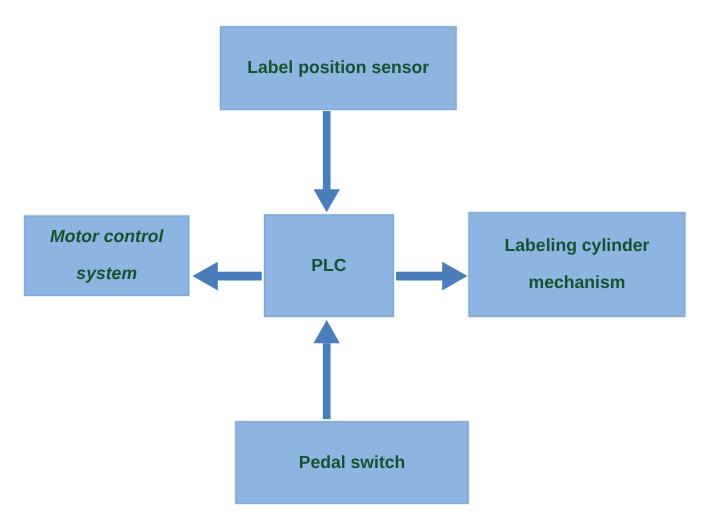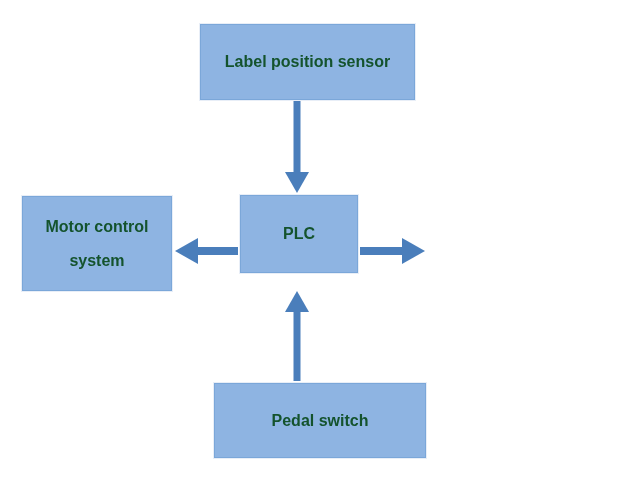--- a/index.html
+++ b/index.html
@@ -31,22 +31,22 @@
     display: flex;
     align-items: center;
     justify-content: center;
     text-align: center;
     color: #14532d;
     font-weight: bold;
     font-size: 16px;
     line-height: 2.1;
   }
   .node-sensor   { left: 200px; top: 24px;  width: 215px; height: 76px; }
-  .node-motor    { left: 22px;  top: 196px; width: 150px; height: 95px; padding: 0 2px; }
-  .node-plc      { left: 240px; top: 195px; width: 118px; height: 78px; }
+  .node-motor    { left: 22px;  top: 196px; width: 150px; height: 73px; padding: 0 2px; font-style: italic; }
+  .node-plc      { left: 240px; top: 195px; width: 118px; height: 93px; }
   .node-cylinder { left: 426px; top: 193px; width: 197px; height: 95px; padding: 0 10px; }
   .node-pedal    { left: 214px; top: 383px; width: 212px; height: 75px; }
   .arrow { fill: #4A7EBB; }
 </style>
 </head>
 <body>
 
 <div class="canvas">
 
   <svg class="arrow-layer" width="640" height="480" viewBox="0 0 640 480" aria-hidden="true">
@@ -77,18 +77,21 @@
   </div>
 
   <div class="node node-motor">
     <span>Motor control system</span>
   </div>
 
   <div class="node node-plc">
     <span>PLC</span>
   </div>
 
+  <div class="node node-cylinder">
+    <span>Labeling cylinder mechanism</span>
+  </div>
 
   <div class="node node-pedal">
     <span>Pedal switch</span>
   </div>
 
 </div>
 
 </body></html>

